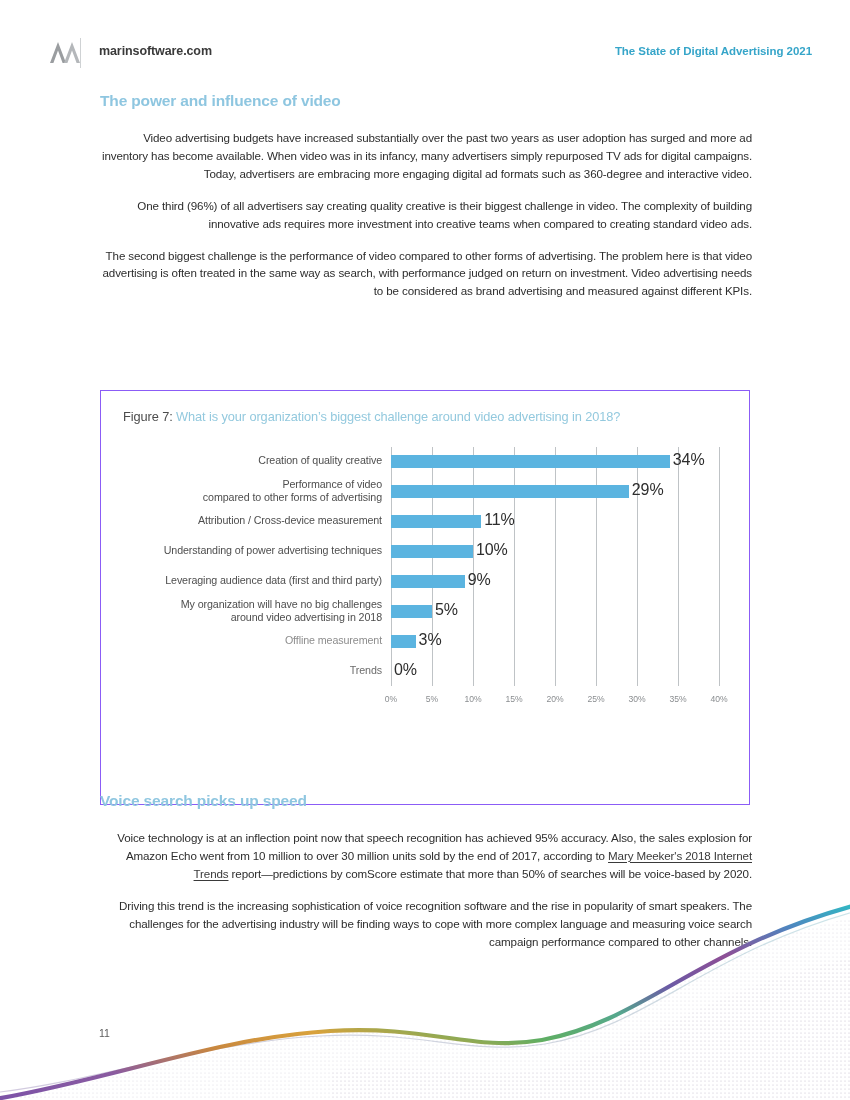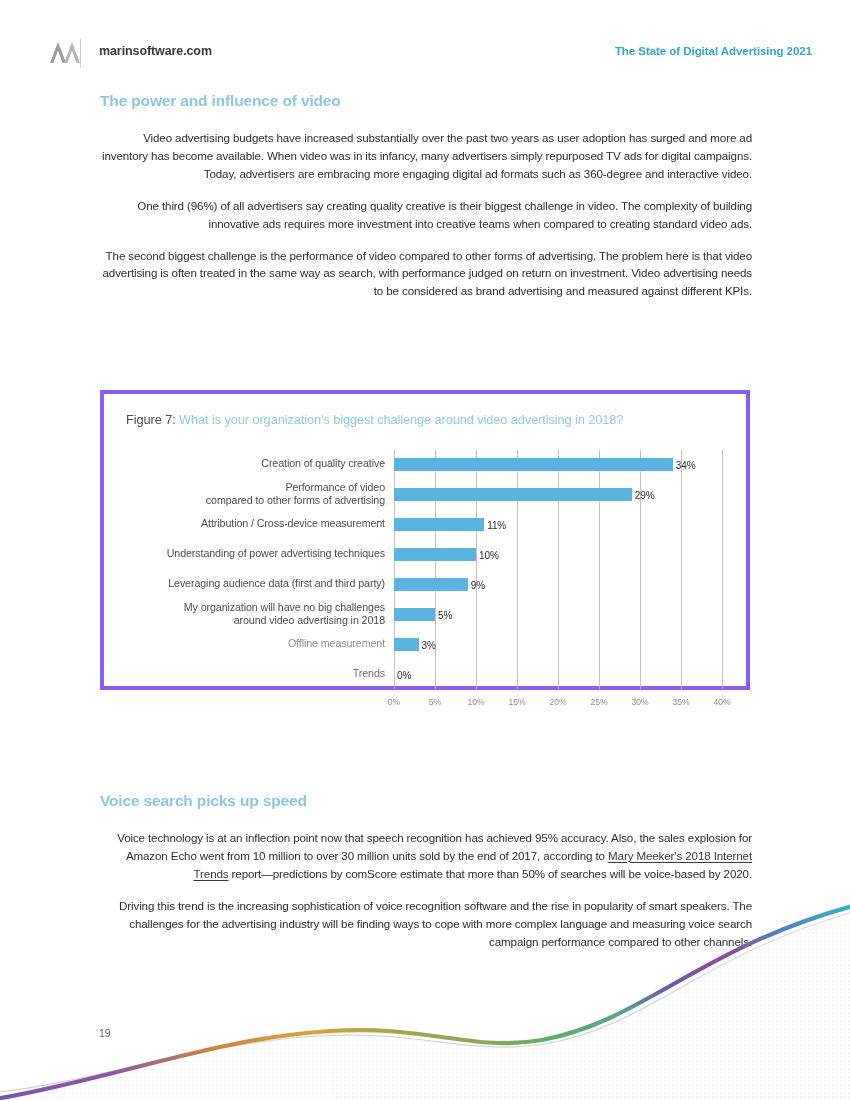--- a/index.html
+++ b/index.html
@@ -89,22 +89,22 @@
     text-decoration: underline;
     text-underline-offset: 2px;
   }
 
   
   .figure-box {
     position: absolute;
     left: 100px;
     top: 390px;
     width: 650px;
-    height: 300px;
-    border: 4px solid #8b5cf6;
+    height: 415px;
+    border: 1px solid #8b5cf6;
     background: #fff;
     box-sizing: border-box;
   }
   .figure-caption {
     position: absolute;
     left: 22px;
     top: 18px;
     font-size: 12.8px;
     letter-spacing: -0.1px;
     white-space: nowrap;
@@ -146,22 +146,22 @@
   }
   .bar {
     position: absolute;
     left: 0;
     top: 8px;
     height: 13px;
     background: #5bb4e0;
   }
   .bar-value {
     position: absolute;
-    top: 10px;
-    font-size: 10px;
+    top: 4px;
+    font-size: 16px;
     color: #2d2d2d;
     white-space: nowrap;
     letter-spacing: -0.1px;
   }
   .cat-label {
     position: absolute;
     right: 0;
     width: 270px;
     text-align: right;
     font-size: 10.7px;
@@ -321,21 +321,21 @@
 </div>
 
 <div class="content" style="top:792px;">
   <h2 class="section-heading">Voice search picks up speed</h2>
   <div class="gap-after-heading"></div>
   <p class="body-text"><span>Voice technology is at an inflection point now that speech recognition has achieved 95% accuracy. Also, the sales explosion for Amazon Echo went from 10 million to over 30 million units sold by the end of 2017, according to </span><a class="inline-link" href="#">Mary Meeker's 2018 Internet Trends</a><span> report—predictions by comScore estimate that more than 50% of searches will be voice-based by 2020.</span></p>
   <div class="gap-para"></div>
   <p class="body-text">Driving this trend is the increasing sophistication of voice recognition software and the rise in popularity of smart speakers. The challenges for the advertising industry will be finding ways to cope with more complex language and measuring voice search campaign performance compared to other channels.</p>
 </div>
 
-<div class="page-number">19</div>
+<div class="page-number">11</div>
 
 <svg class="footer-decor" viewBox="0 0 850 220" preserveAspectRatio="none">
   <defs>
     <linearGradient id="waveGrad" x1="0" y1="1" x2="1" y2="0">
       <stop offset="0%" stop-color="#7b52a8"></stop>
       <stop offset="14%" stop-color="#8a5ba0"></stop>
       <stop offset="26%" stop-color="#c8873f"></stop>
       <stop offset="36%" stop-color="#d9a23c"></stop>
       <stop offset="47%" stop-color="#5fae63"></stop>
       <stop offset="58%" stop-color="#55a88d"></stop>

